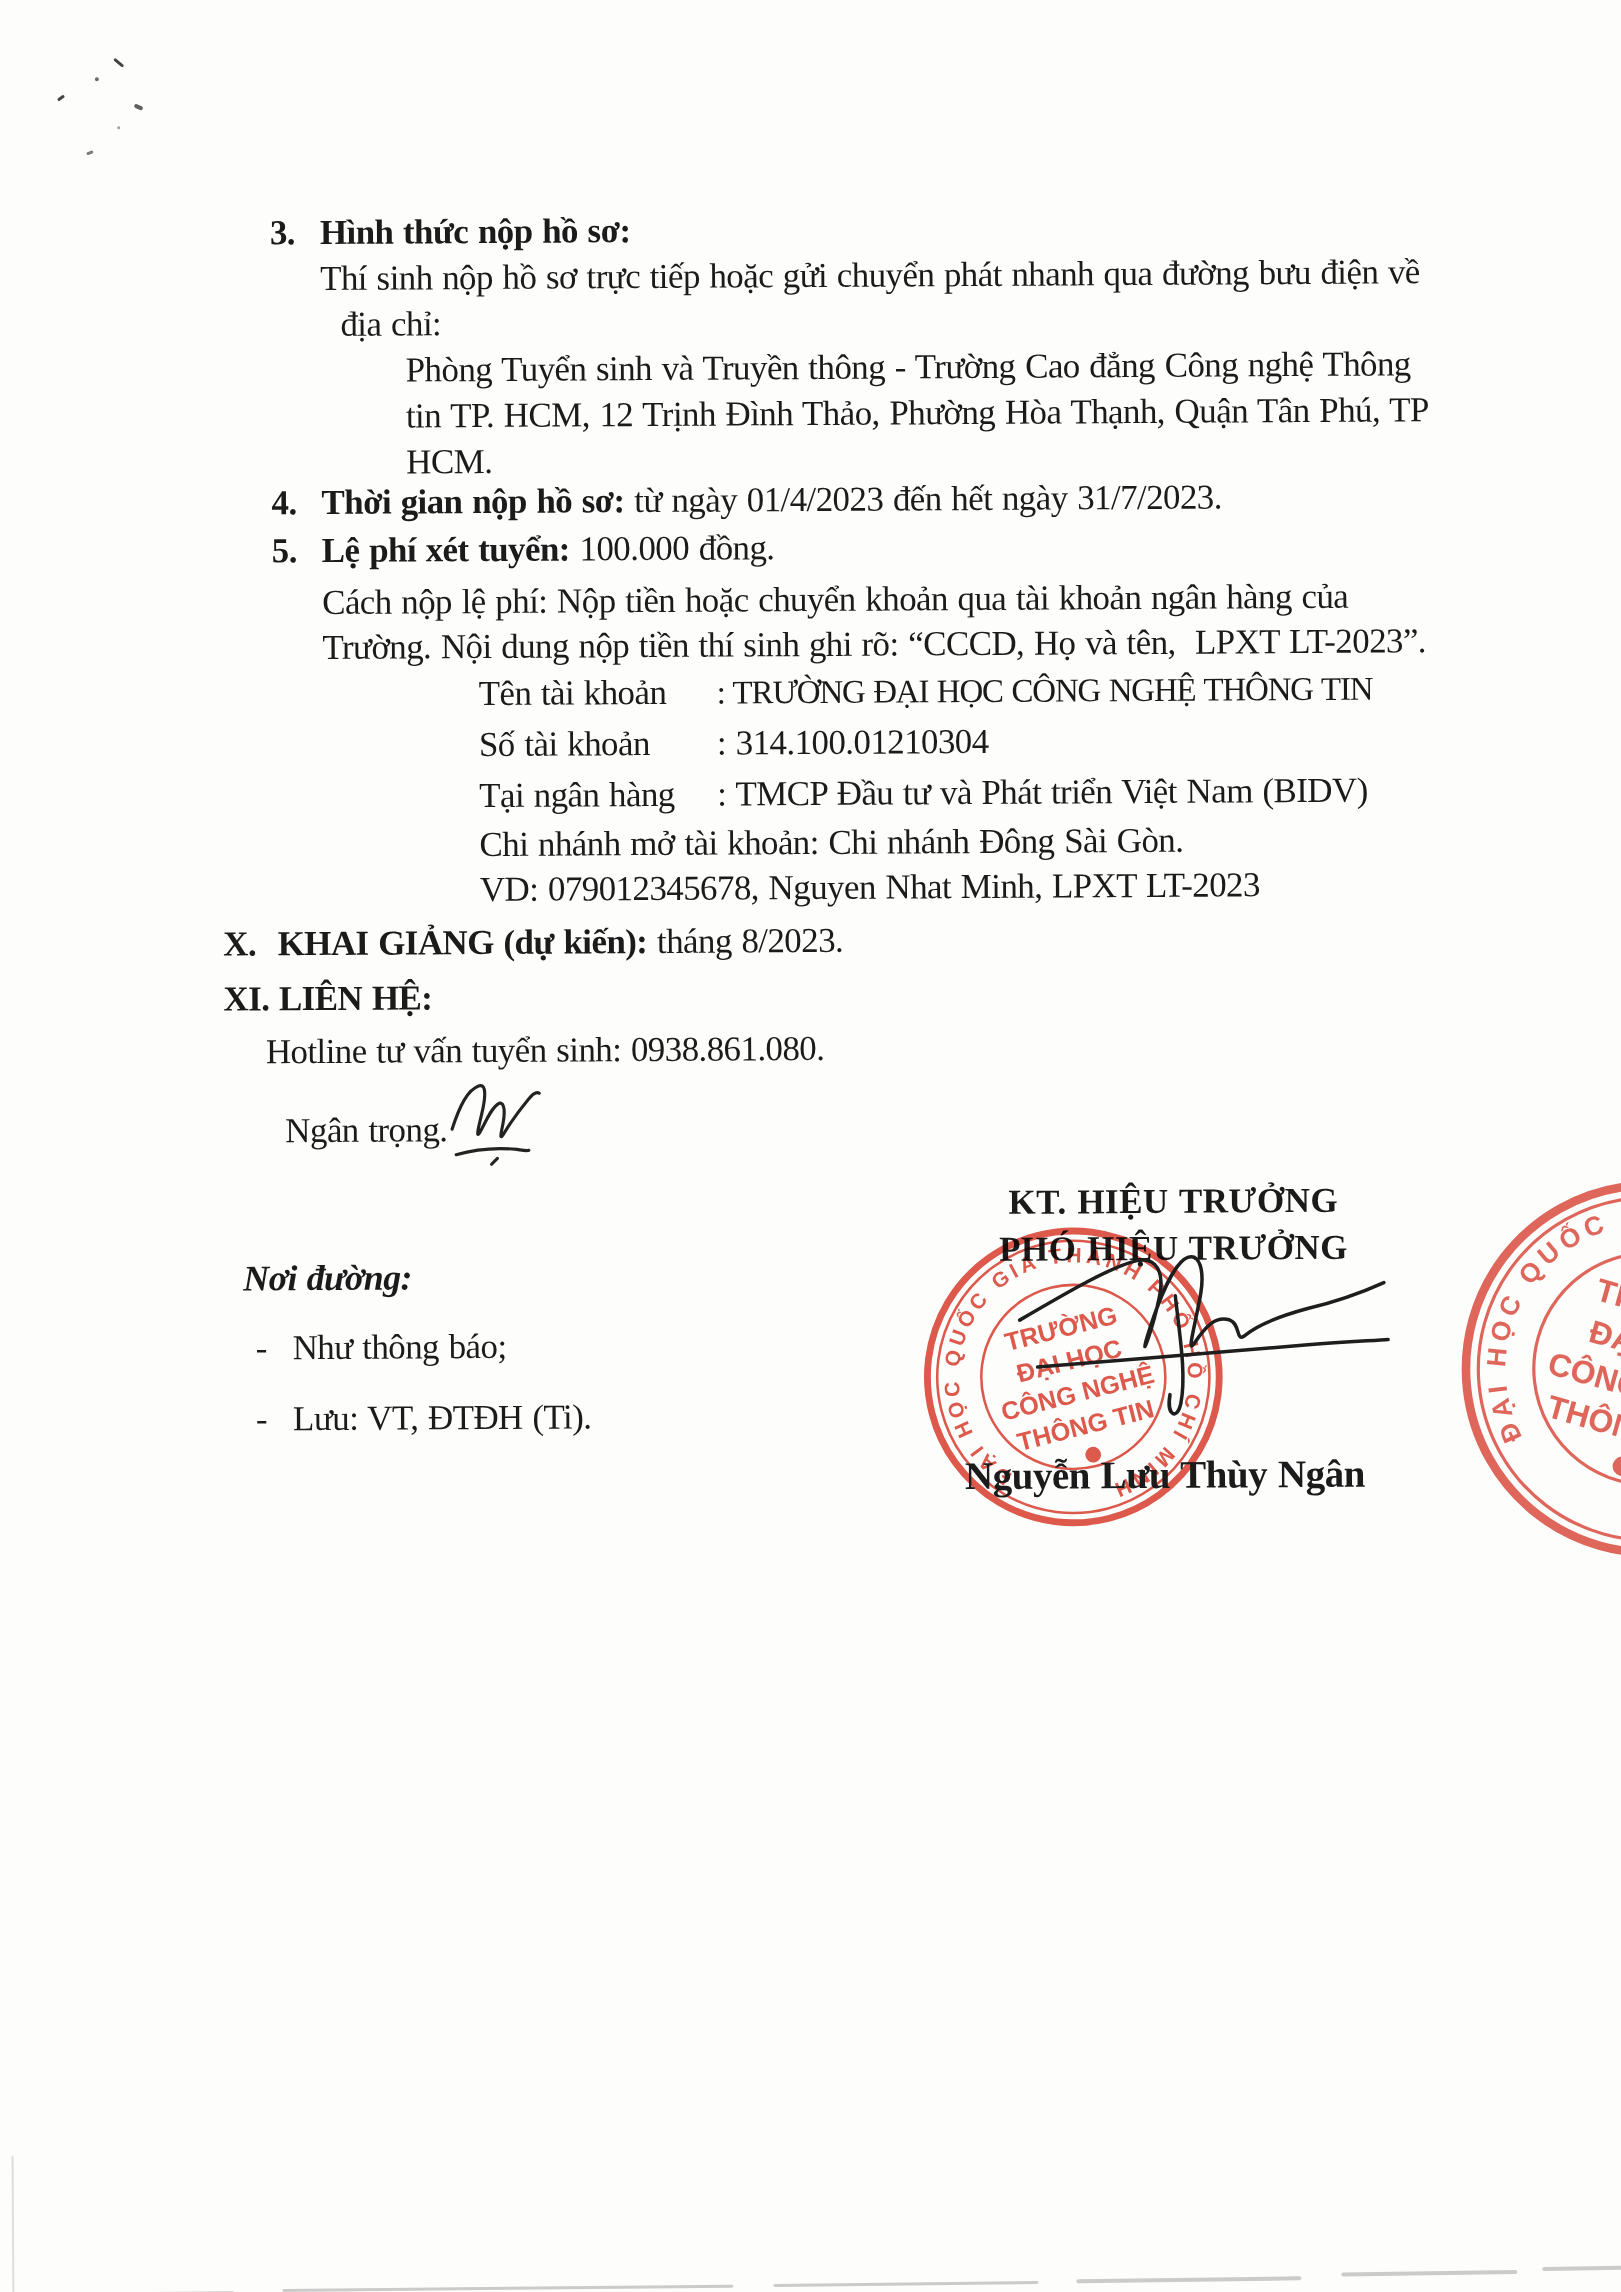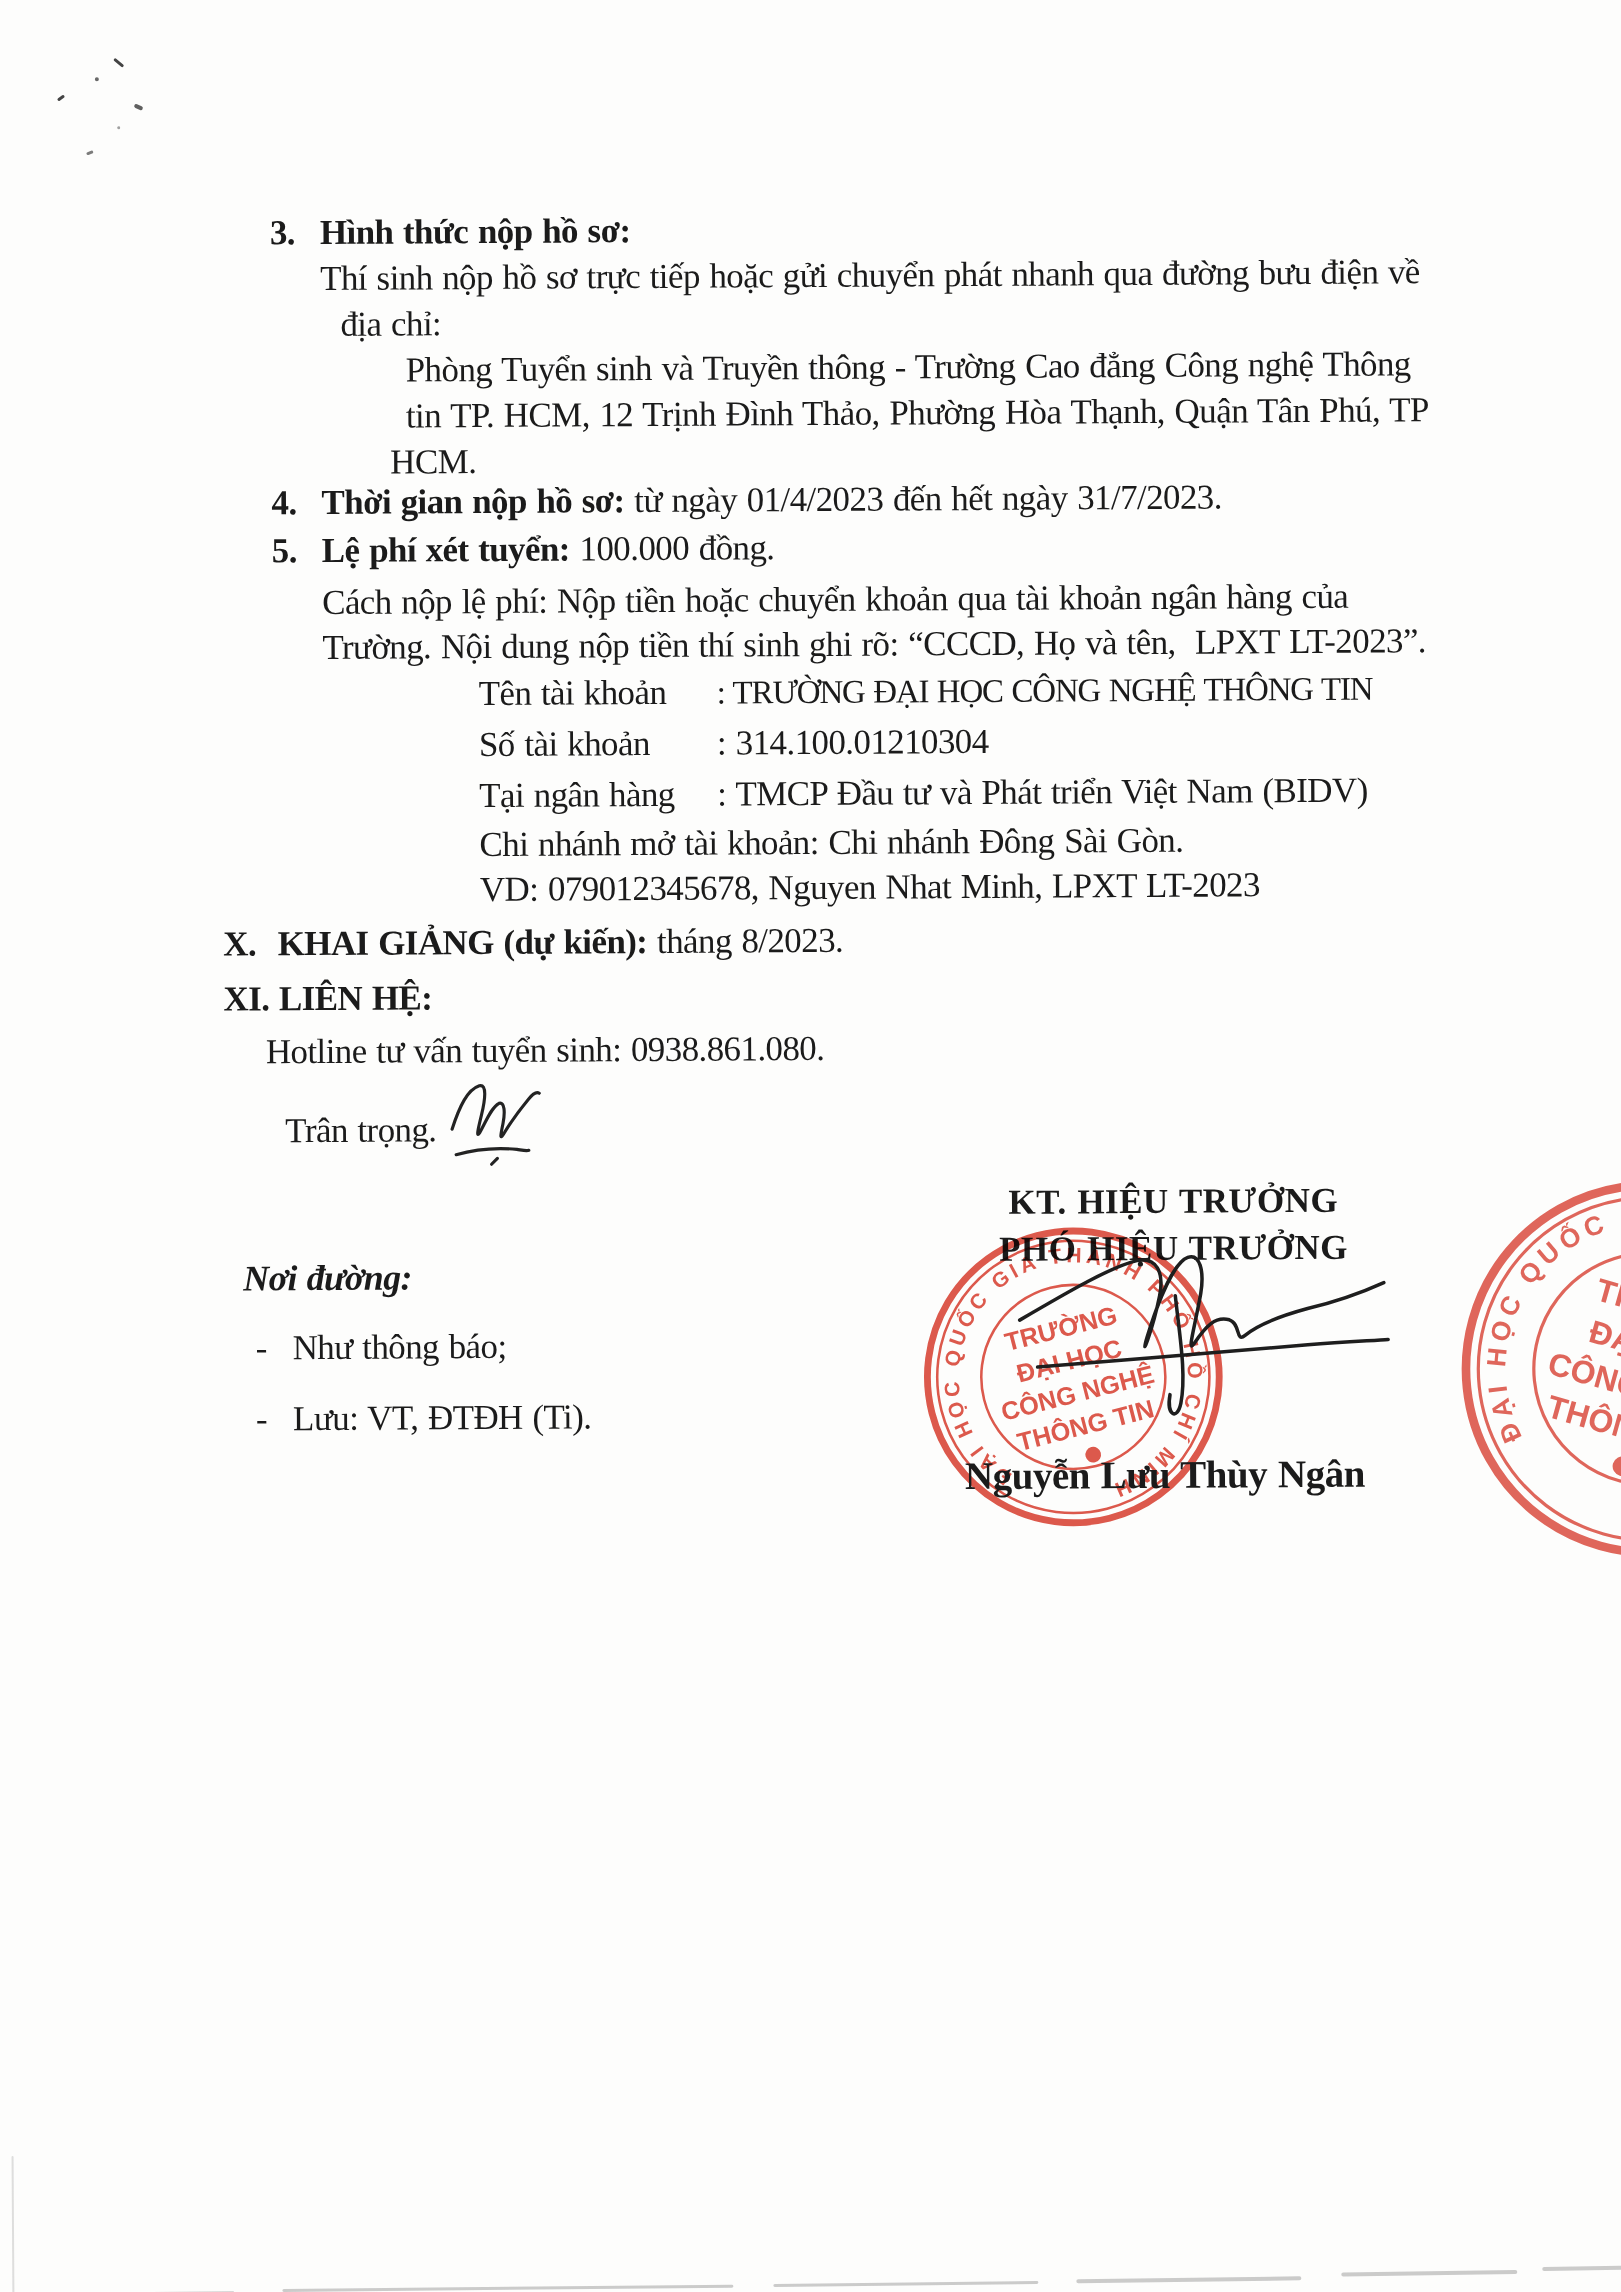--- a/index.html
+++ b/index.html
@@ -50,21 +50,21 @@
     <div class="speck" style="left:139px;top:101px;width:8.8px;height:3.9px;transform:rotate(25deg);opacity:.85;"></div>
     <div class="speck" style="left:122px;top:122px;width:2.9px;height:2.9px;opacity:.5;"></div>
     <div class="speck" style="left:91px;top:147px;width:6.9px;height:2.9px;transform:rotate(-20deg);opacity:.7;"></div>
 
     <span class="l b" style="left:274px;top:208px;">3.</span>
     <span class="l b" style="left:324px;top:208px;">Hình thức nộp hồ sơ:</span>
     <span class="l" style="left:324px;top:254px;">Thí sinh nộp hồ sơ trực tiếp hoặc gửi chuyển phát nhanh qua đường bưu điện về</span>
     <span class="l" style="left:344px;top:300px;">địa chỉ:</span>
     <span class="l" style="left:409px;top:346px;">Phòng Tuyển sinh và Truyền thông - Trường Cao đẳng Công nghệ Thông</span>
     <span class="l" style="left:409px;top:392px;">tin TP. HCM, 12 Trịnh Đình Thảo, Phường Hòa Thạnh, Quận Tân Phú, TP</span>
-    <span class="l" style="left:393px;top:438px;">HCM.</span>
+    <span class="l" style="left:409px;top:438px;">HCM.</span>
 
     <span class="l b" style="left:274px;top:478px;">4.</span>
     <span class="l" style="left:324px;top:478px;"><span class="b">Thời gian nộp hồ sơ:</span><span> từ ngày 01/4/2023 đến hết ngày 31/7/2023.</span></span>
 
     <span class="l b" style="left:274px;top:526px;">5.</span>
     <span class="l" style="left:324px;top:526px;"><span class="b">Lệ phí xét tuyển:</span><span> 100.000 đồng.</span></span>
 
     <span class="l" style="left:324px;top:578px;">Cách nộp lệ phí: Nộp tiền hoặc chuyển khoản qua tài khoản ngân hàng của</span>
     <span class="l" style="left:324px;top:623px;">Trường. Nội dung nộp tiền thí sinh ghi rõ: “CCCD, Họ và tên,&nbsp; LPXT LT-2023”.</span>
 
@@ -72,21 +72,21 @@
     <span class="l" style="left:480px;top:721px;"><span class="acct-label">Số tài khoản</span><span>: 314.100.01210304</span></span>
     <span class="l" style="left:480px;top:772px;"><span class="acct-label">Tại ngân hàng</span><span>: TMCP Đầu tư và Phát triển Việt Nam (BIDV)</span></span>
     <span class="l" style="left:480px;top:821px;">Chi nhánh mở tài khoản: Chi nhánh Đông Sài Gòn.</span>
     <span class="l" style="left:480px;top:866px;">VD: 079012345678, Nguyen Nhat Minh, LPXT LT-2023</span>
 
     <span class="l" style="left:223px;top:919px;"><span class="b">X.</span><span class="b gapX">KHAI GIẢNG (dự kiến):</span><span> tháng 8/2023.</span></span>
 
     <span class="l b" style="left:223px;top:974px;">XI. LIÊN HỆ:</span>
     <span class="l" style="left:265px;top:1027px;">Hotline tư vấn tuyển sinh: 0938.861.080.</span>
 
-    <span class="l" style="left:284px;top:1106px;">Trân trọng.</span>
+    <span class="l" style="left:284px;top:1106px;">Ngân trọng.</span>
 
     <svg class="sig" style="left:439px;top:1070px;" width="108" height="108" viewBox="0 0 110 110">
       <g fill="none" stroke="#232323" stroke-width="3.2" stroke-linecap="round">
         <path d="M12,58 C20,34 28,18 40,14 C48,12 46,28 42,44 C39,56 36,68 40,62 C46,52 52,36 60,32 C66,30 66,42 64,52 C62,62 60,70 64,64 C70,54 80,40 90,28 C94,23 98,20 101,22"></path>
         <path d="M16,84 C34,79 58,77 78,79 C84,80 88,81 90,80"></path>
         <path d="M58,88 l-6,6"></path>
       </g>
     </svg>
 
     <span class="l bi" style="left:241px;top:1253px;font-size:36px;">Nơi đường:</span>

